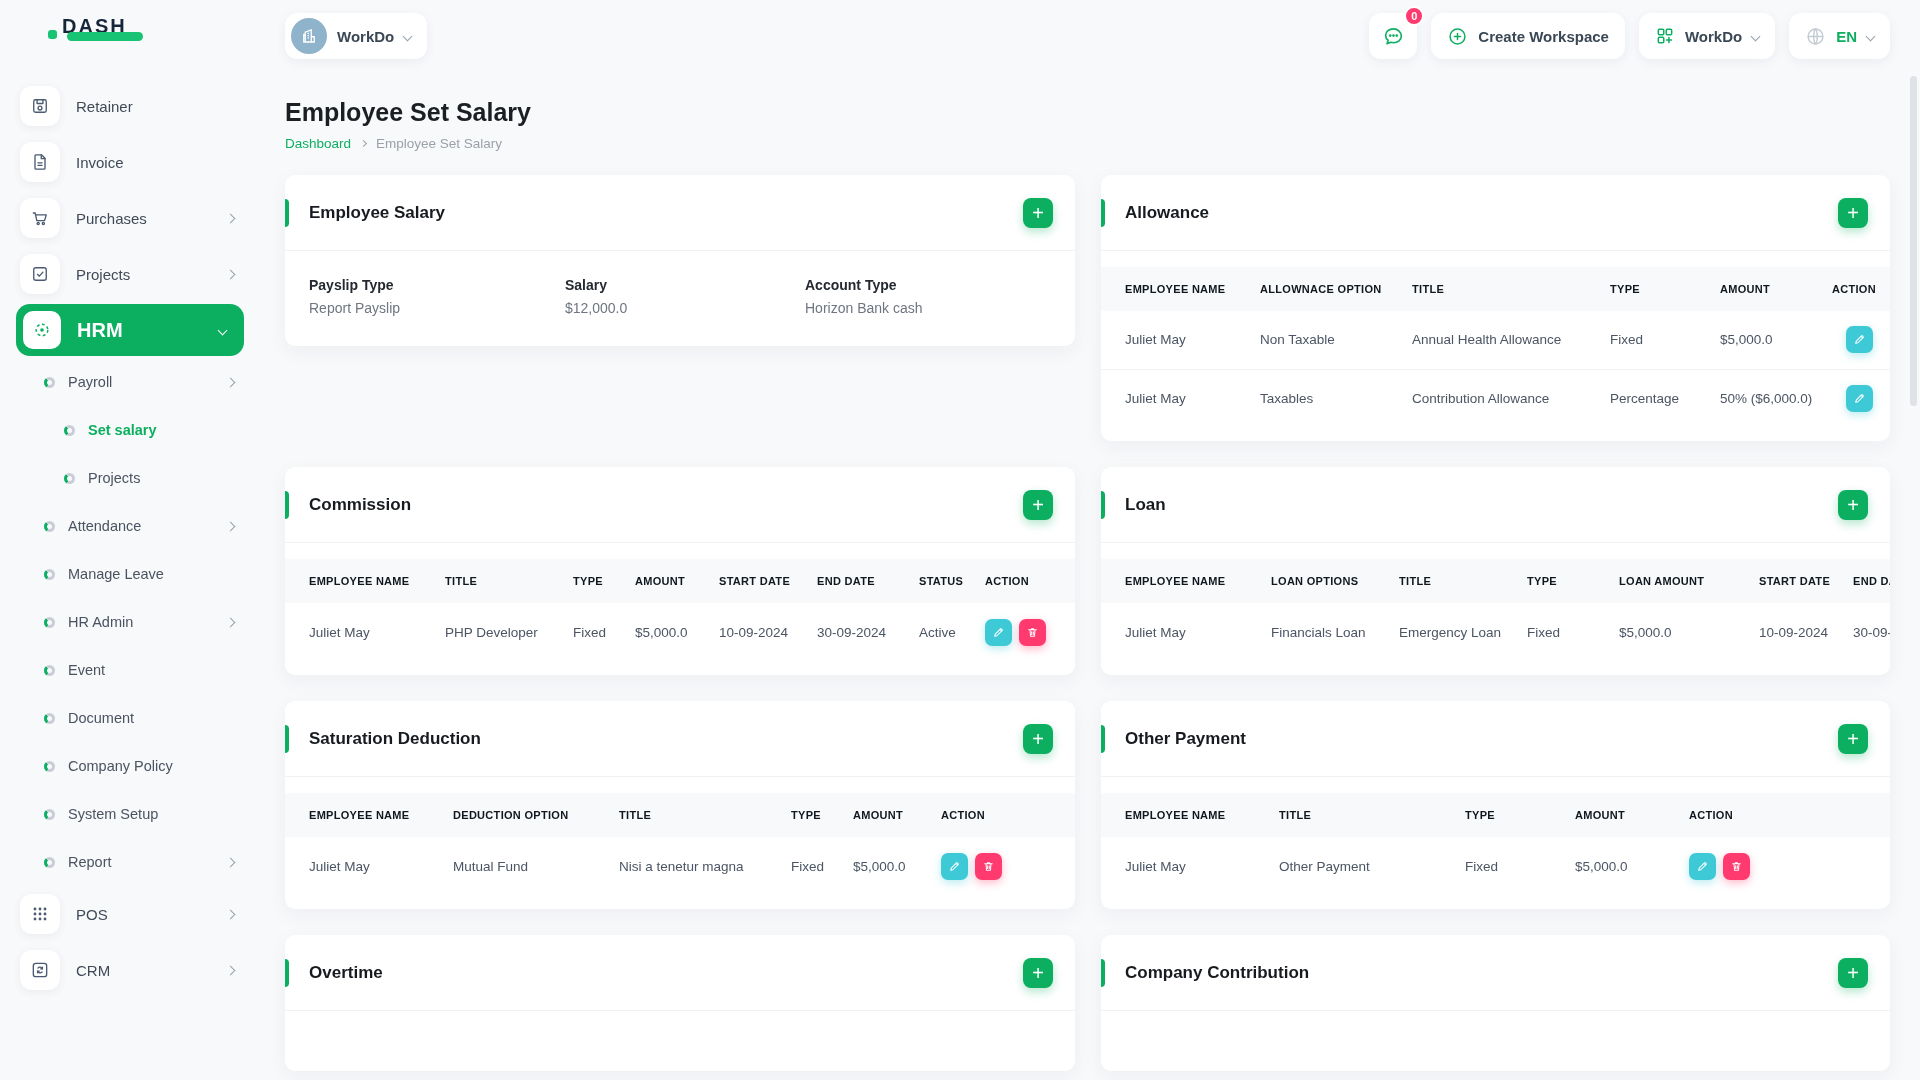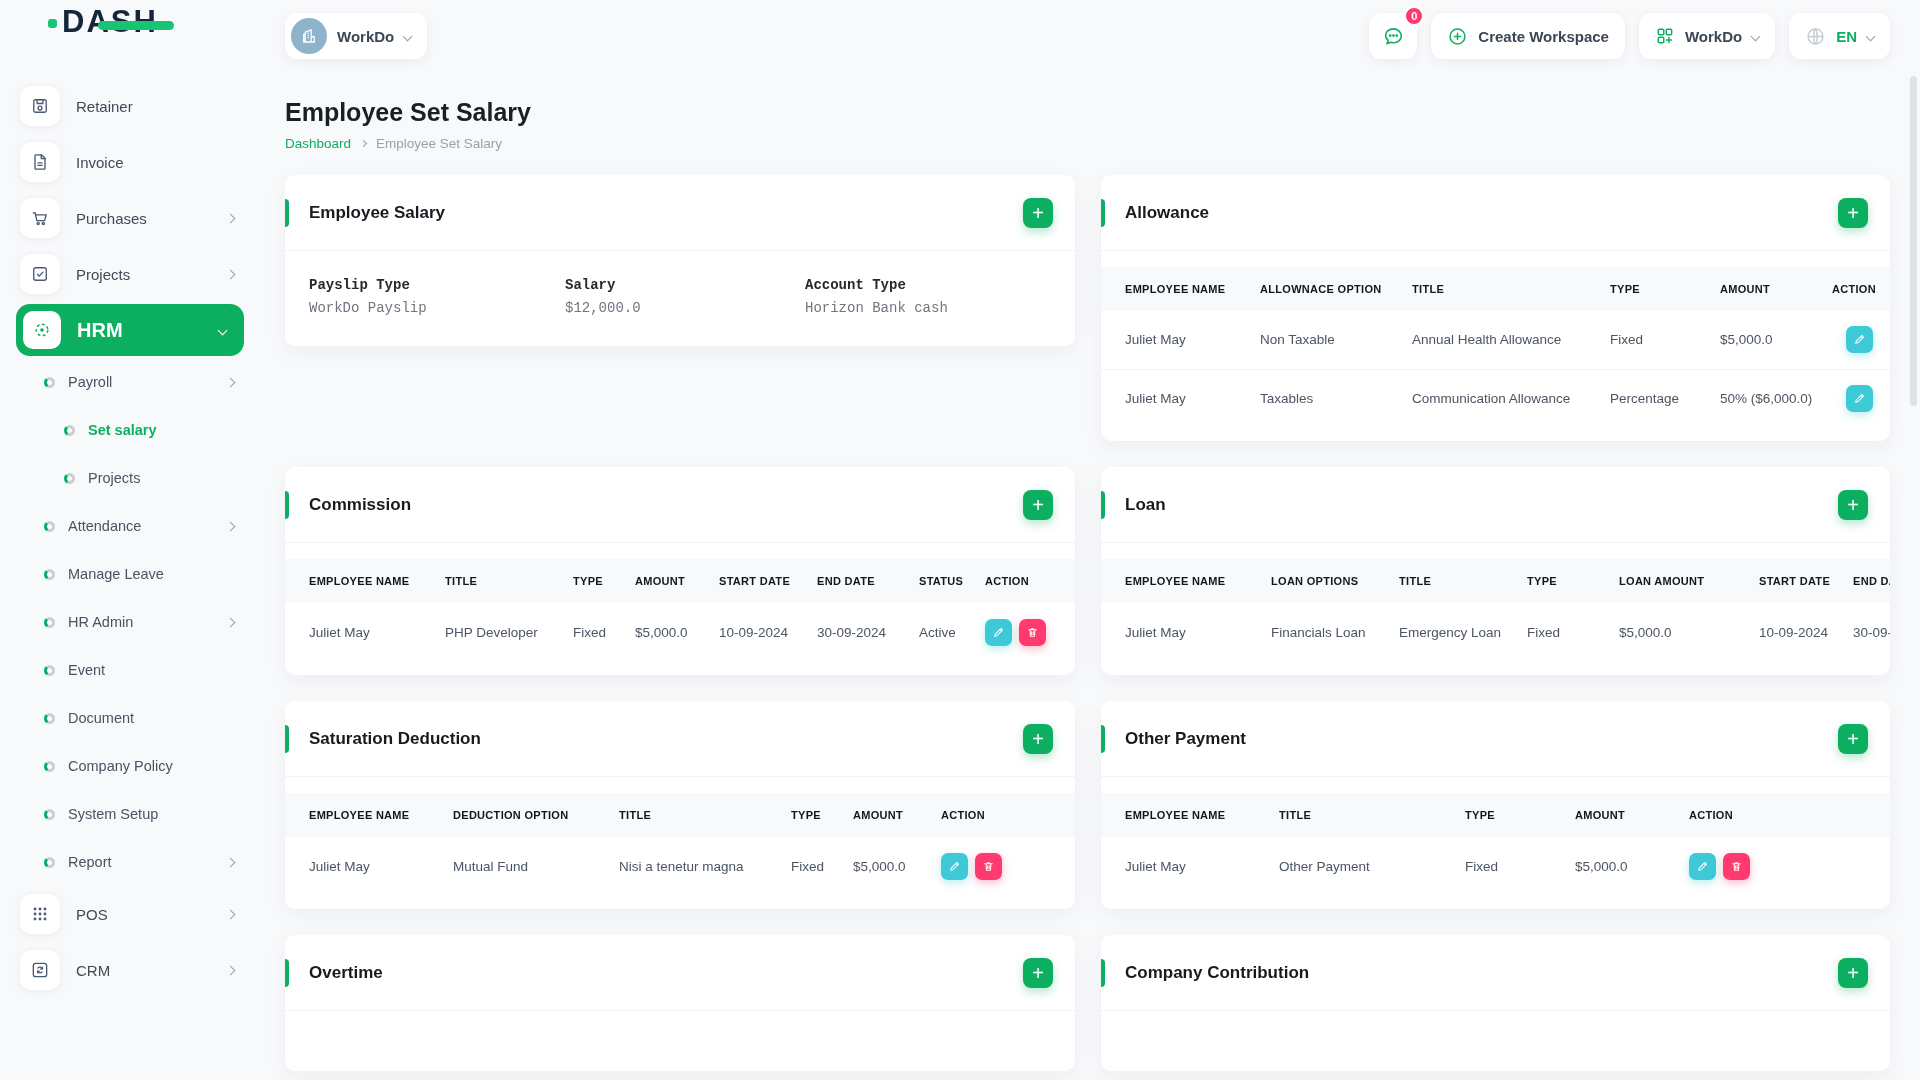--- a/index.html
+++ b/index.html
@@ -5,21 +5,21 @@
   * { margin:0; padding:0; box-sizing:border-box; }
   html,body { width:1920px; height:1080px; overflow:hidden; }
   body {
     font-family:"Liberation Sans","DejaVu Sans",sans-serif;
     background:#f8f9fb; color:#3a4552; position:relative;
   }
   :root { --green:#0caf60; --info:#3ec9d6; --danger:#ff3a6e; }
 
   
   .topbar { position:absolute; top:0; left:0; right:0; height:72px; }
-  .logo { position:absolute; left:62px; top:4px; font-weight:800; font-size:31px;
+  .logo { position:absolute; left:62px; top:15px; font-weight:800; font-size:20px;
           letter-spacing:2px; color:#15263a; }
   .logo::before { content:""; position:absolute; left:-14px; top:15px; width:9px; height:9px;
           border-radius:3px; background:#18c473; }
   .logo::after { content:""; position:absolute; right:-16px; top:17px; width:76px; height:9px;
           border-radius:5px; background:#18c473; }
   .pill { background:#fff; border-radius:12px; height:46px; display:inline-flex; align-items:center;
           padding:0 16px; gap:10px; box-shadow:0 3px 12px rgba(25,39,62,.06);
           font-size:15px; color:#3a4754; font-weight:600; cursor:pointer; }
   .ws-pill { position:absolute; left:285px; top:13px; padding-left:6px; }
   .avatar { width:36px; height:36px; border-radius:50%; background:#8fb3cb;
@@ -70,21 +70,21 @@
   .card-head { display:flex; align-items:center; justify-content:space-between; height:76px;
                padding:0 22px 0 24px; border-bottom:1px solid #f0f2f4; position:relative; }
   .card-head::before { content:""; position:absolute; left:0; top:24px; height:28px; width:4px;
                background:var(--green); border-radius:0 4px 4px 0; }
   .card-title { font-size:17px; font-weight:700; color:#171b20; }
   .add-btn { width:30px; height:30px; border-radius:8px; background:var(--green); color:#fff;
              border:none; font-size:20px; font-weight:400; line-height:1; cursor:pointer;
              display:flex; align-items:center; justify-content:center;
              box-shadow:0 4px 10px rgba(12,175,96,.3); }
 
-  .salary-body { display:grid; grid-template-columns:256px 240px 1fr; padding:26px 24px 30px;font-family:Liberation Mono, monospace; }
+  .salary-body { display:grid; grid-template-columns:256px 240px 1fr; padding:26px 24px 30px; }
   .f-label { font-size:14px; font-weight:700; color:#252a31; }
   .f-value { font-size:14px; color:#6f7680; margin-top:7px; }
 
   .tbl-wrap { padding:16px 0 14px; overflow:hidden; }
   table { border-collapse:collapse; table-layout:fixed; }
   th { background:#f7f9fb; font-size:11px; font-weight:700; color:#10181f; letter-spacing:.3px;
        text-align:left; padding:16px 10px; white-space:nowrap; overflow:hidden; }
   td { font-size:13.5px; color:#4b5563; padding:0 10px; height:58px; border-top:1px solid #f1f3f5;
        white-space:nowrap; overflow:hidden; }
   tr:first-child td { border-top:none; }
@@ -320,21 +320,21 @@
   <div class="grid">
 
     <section class="card">
       <div class="card-head">
         <span class="card-title">Employee Salary</span>
         <button class="add-btn">+</button>
       </div>
       <div class="salary-body">
         <div>
           <div class="f-label">Payslip Type</div>
-          <div class="f-value">WorkDo Payslip</div>
+          <div class="f-value">Report Payslip</div>
         </div>
         <div>
           <div class="f-label">Salary</div>
           <div class="f-value">$12,000.0</div>
         </div>
         <div>
           <div class="f-label">Account Type</div>
           <div class="f-value">Horizon Bank cash</div>
         </div>
       </div>
@@ -378,21 +378,21 @@
                       <svg width="13" height="13" viewBox="0 0 24 24" fill="none" stroke="#fff" stroke-width="1.9" stroke-linecap="round" stroke-linejoin="round">
                         <path d="M14.5 6l3.5 3.5M5 19l1-4L15.5 5.5a1.5 1.5 0 0 1 2.1 0l.9.9a1.5 1.5 0 0 1 0 2.1L9 18l-4 1z"></path>
                       </svg>
                     </button>
               </span>
                 </td>
             </tr>
             <tr>
               <td>Juliet May</td>
               <td>Taxables</td>
-              <td>Communication Allowance</td>
+              <td>Contribution Allowance</td>
               <td>Percentage</td>
               <td>50% ($6,000.0)</td>
               <td>
                   <span class="actions" style="padding-left:14px">
                 <button class="icon-btn edit">
                       <svg width="13" height="13" viewBox="0 0 24 24" fill="none" stroke="#fff" stroke-width="1.9" stroke-linecap="round" stroke-linejoin="round">
                         <path d="M14.5 6l3.5 3.5M5 19l1-4L15.5 5.5a1.5 1.5 0 0 1 2.1 0l.9.9a1.5 1.5 0 0 1 0 2.1L9 18l-4 1z"></path>
                       </svg>
                     </button>
               </span>

